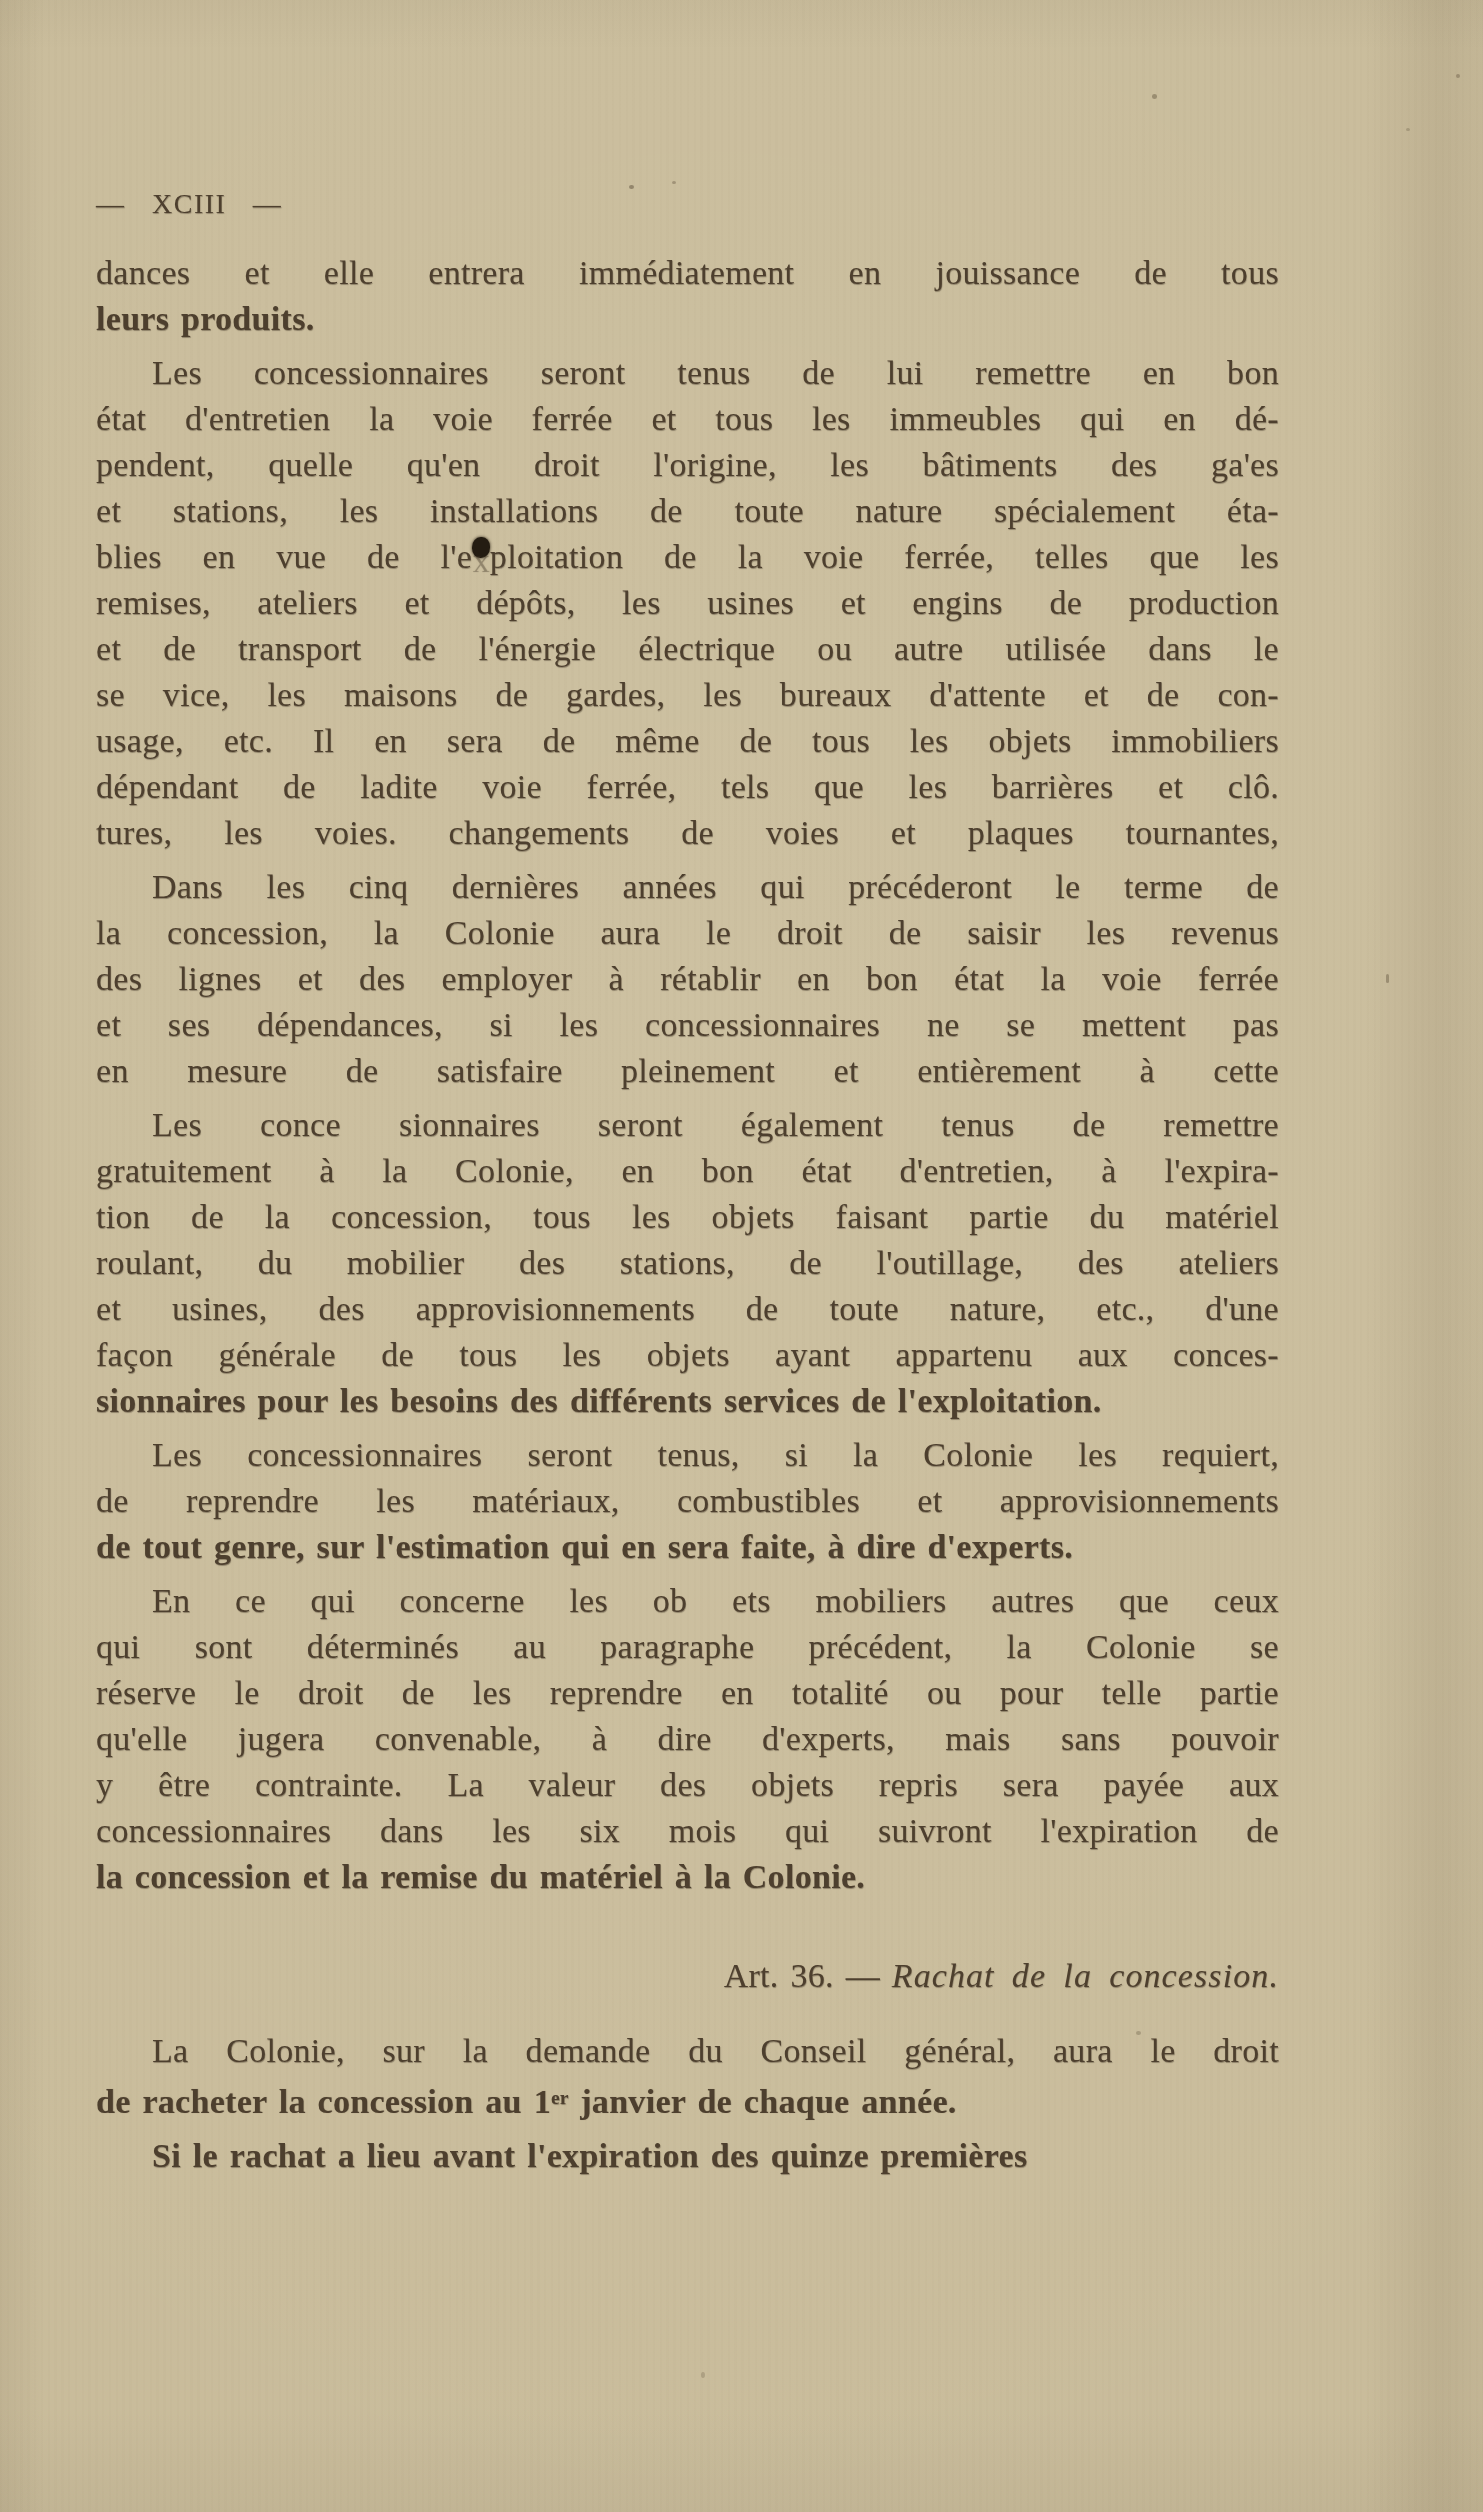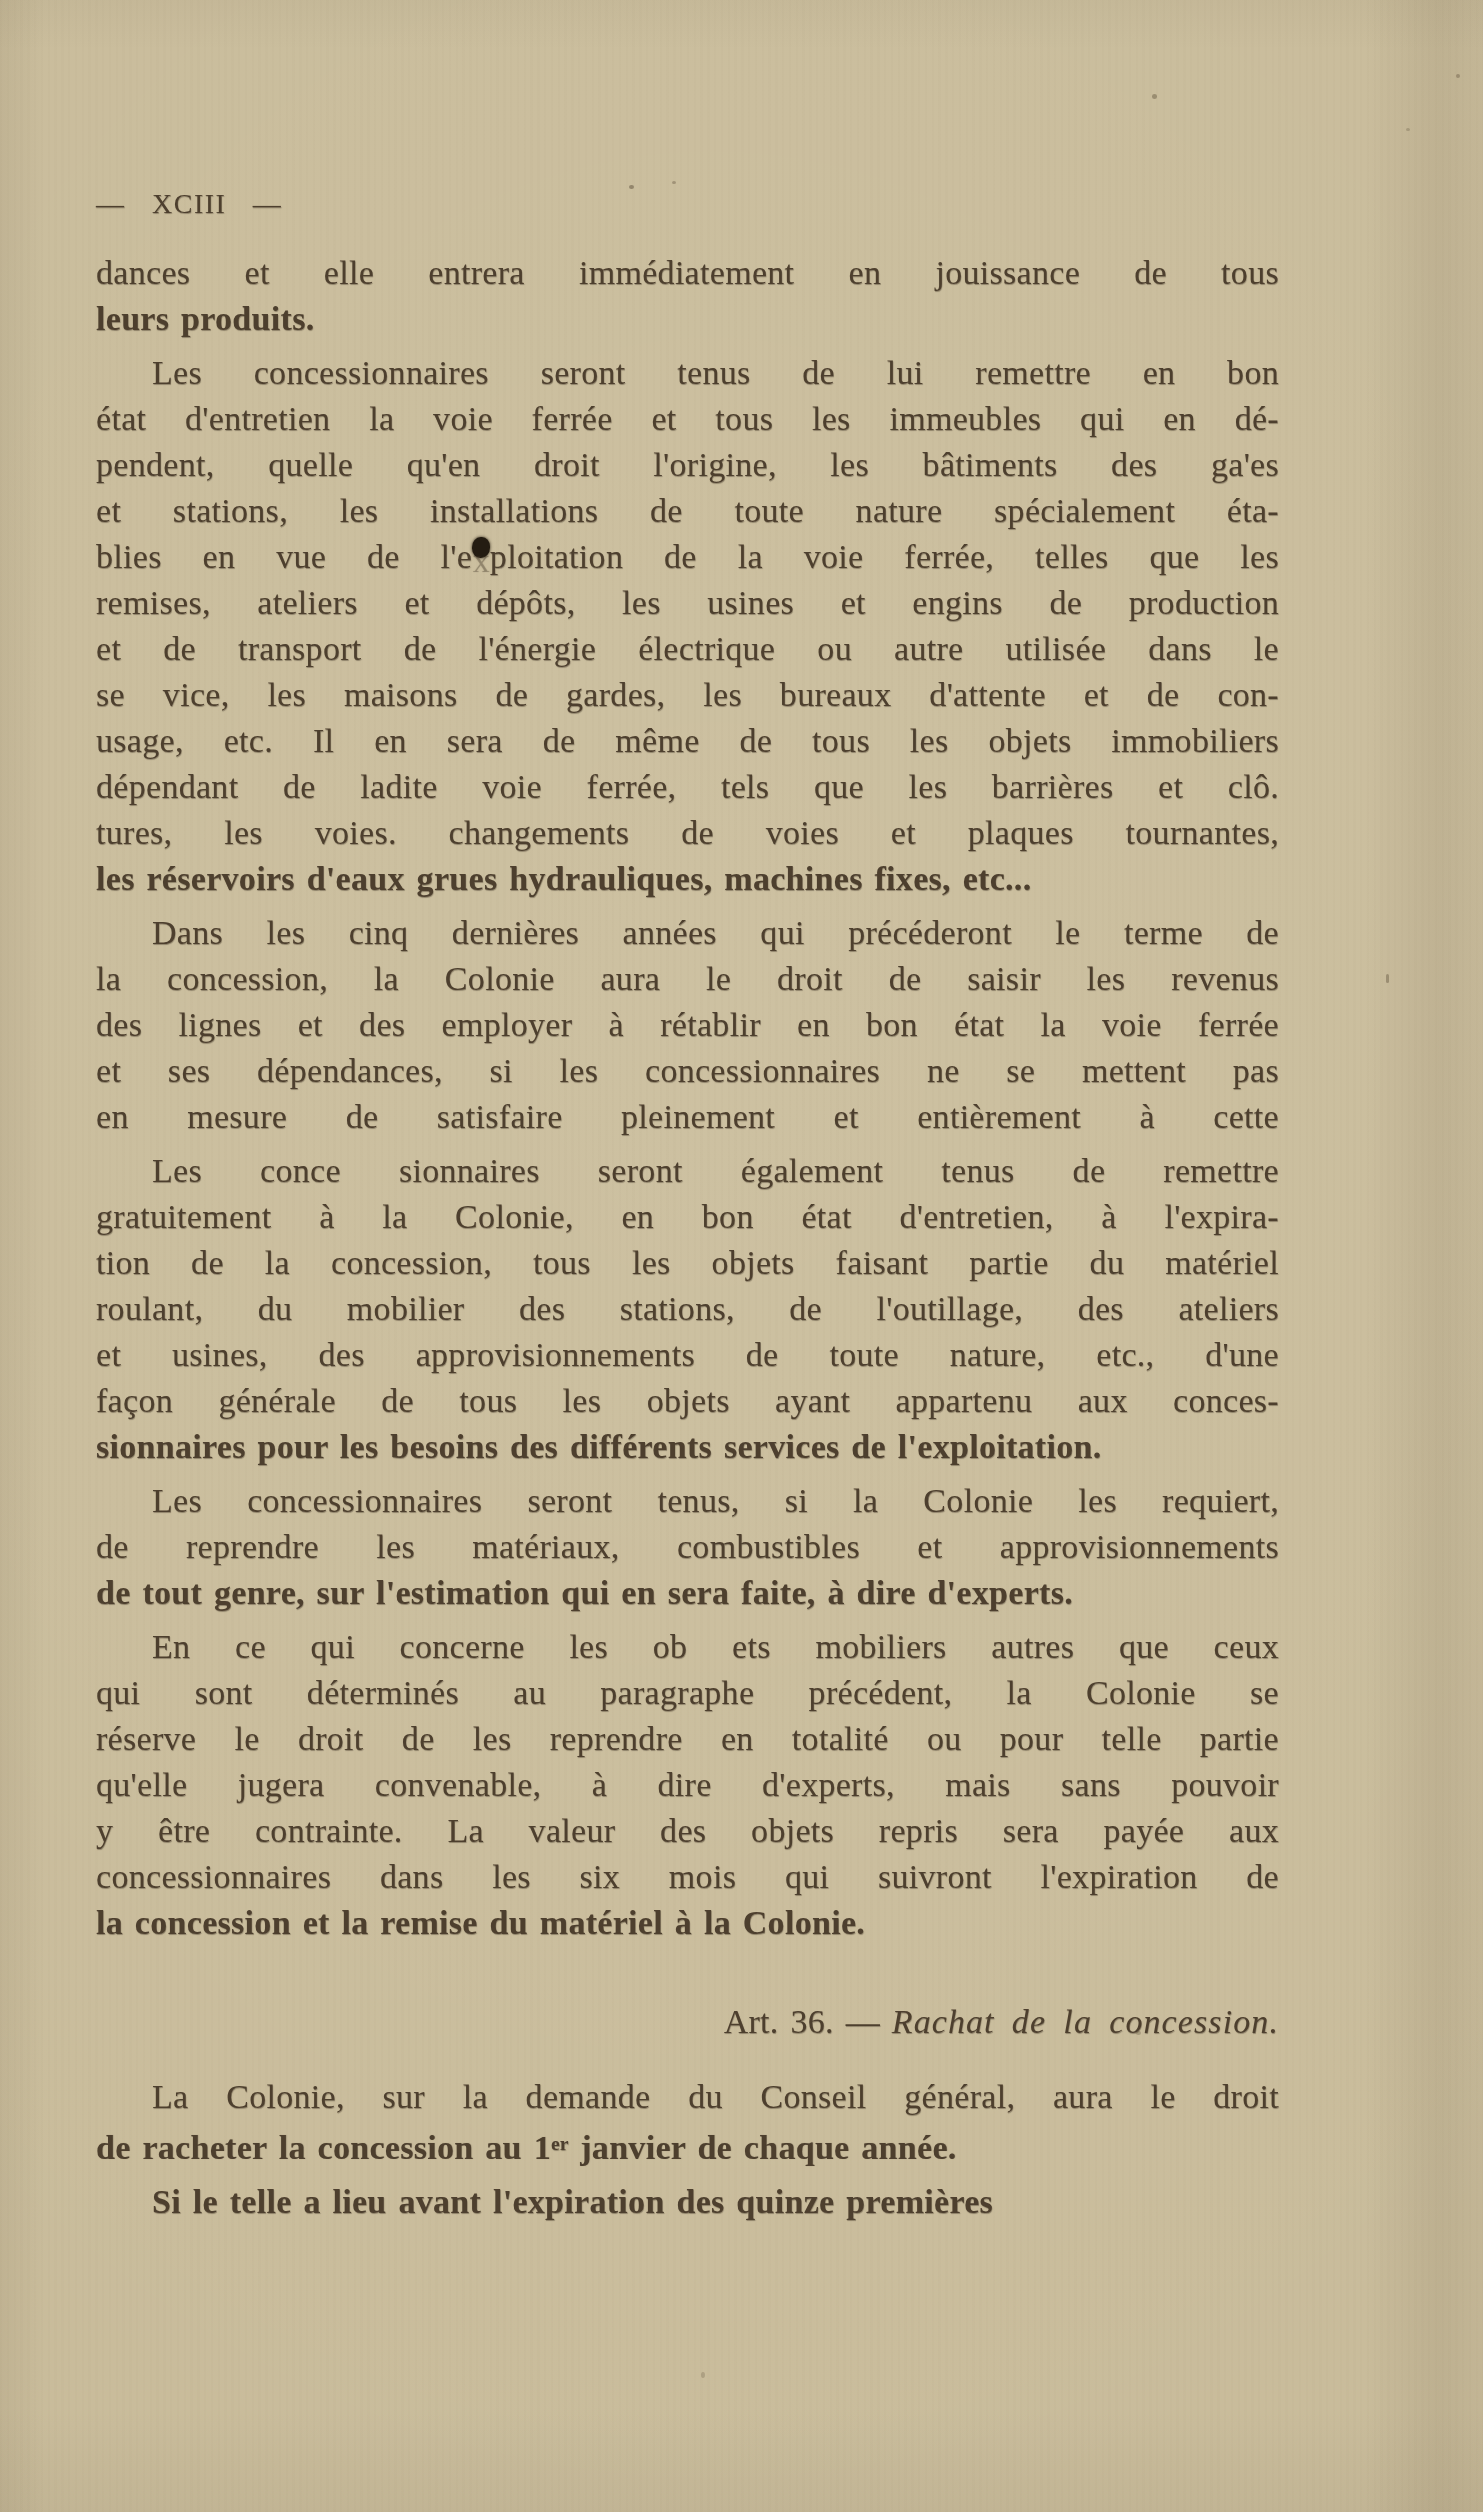--- a/index.html
+++ b/index.html
@@ -122,21 +122,20 @@
         <div class="line">état d'entretien la voie ferrée et tous les immeubles qui en dé-</div>
         <div class="line">pendent, quelle qu'en droit l'origine, les bâtiments des ga'es</div>
         <div class="line">et stations, les installations de toute nature spécialement éta-</div>
         <div class="line">blies en vue de l'e<span class="blob">x</span>ploitation de la voie ferrée, telles que les</div>
         <div class="line">remises, ateliers et dépôts, les usines et engins de production</div>
         <div class="line">et de transport de l'énergie électrique ou autre utilisée dans le</div>
         <div class="line">se vice, les maisons de gardes, les bureaux d'attente et de con-</div>
         <div class="line">usage, etc. Il en sera de même de tous les objets immobiliers</div>
         <div class="line">dépendant de ladite voie ferrée, tels que les barrières et clô.</div>
         <div class="line">tures, les voies. changements de voies et plaques tournantes,</div>
-        <div class="line last">les réservoirs d'eaux grues hydrauliques, machines fixes, etc...</div>
       </div>
       <div class="paragraph">
         <div class="line indented">Dans les cinq dernières années qui précéderont le terme de</div>
         <div class="line">la concession, la Colonie aura le droit de saisir les revenus</div>
         <div class="line">des lignes et des employer à rétablir en bon état la voie ferrée</div>
         <div class="line">et ses dépendances, si les concessionnaires ne se mettent pas</div>
         <div class="line">en mesure de satisfaire pleinement et entièrement à cette</div>
       </div>
       <div class="paragraph">
         <div class="line indented">Les conce sionnaires seront également tenus de remettre</div>
@@ -160,21 +159,21 @@
         <div class="line">y être contrainte. La valeur des objets repris sera payée aux</div>
         <div class="line">concessionnaires dans les six mois qui suivront l'expiration de</div>
         <div class="line last">la concession et la remise du matériel à la Colonie.</div>
       </div>
       <div class="article-heading"><span>Art. 36. —</span> <span class="title">Rachat de la concession.</span></div>
       <div class="paragraph">
         <div class="line indented">La Colonie, sur la demande du Conseil général, aura le droit</div>
         <div class="line last">de racheter la concession au 1<span class="sup">er</span> janvier de chaque année.</div>
       </div>
       <div class="paragraph">
-        <div class="line last indented">Si le telle a lieu avant l'expiration des quinze premières</div>
+        <div class="line last indented">Si le rachat a lieu avant l'expiration des quinze premières</div>
       </div>
     </div>
 
   <div class="speck" style="left:629px; top:185px; width:4.6px; height:3.8px; opacity:.8;"></div>
   <div class="speck" style="left:672px; top:181px; width:3.8px; height:3px; opacity:.6;"></div>
   <div class="speck" style="left:1152px; top:94px; width:5.3px; height:4.6px; opacity:.7;"></div>
   <div class="speck" style="left:1456px; top:74px; width:3.8px; height:3.8px; opacity:.6;"></div>
   <div class="speck" style="left:1406px; top:128px; width:3.8px; height:3px; opacity:.45;"></div>
   <div class="speck" style="left:1386px; top:974px; width:3px; height:9px; border-radius:1.5px; opacity:.65;"></div>
   <div class="speck" style="left:701px; top:2372px; width:3.8px; height:6px; opacity:.4;"></div>

